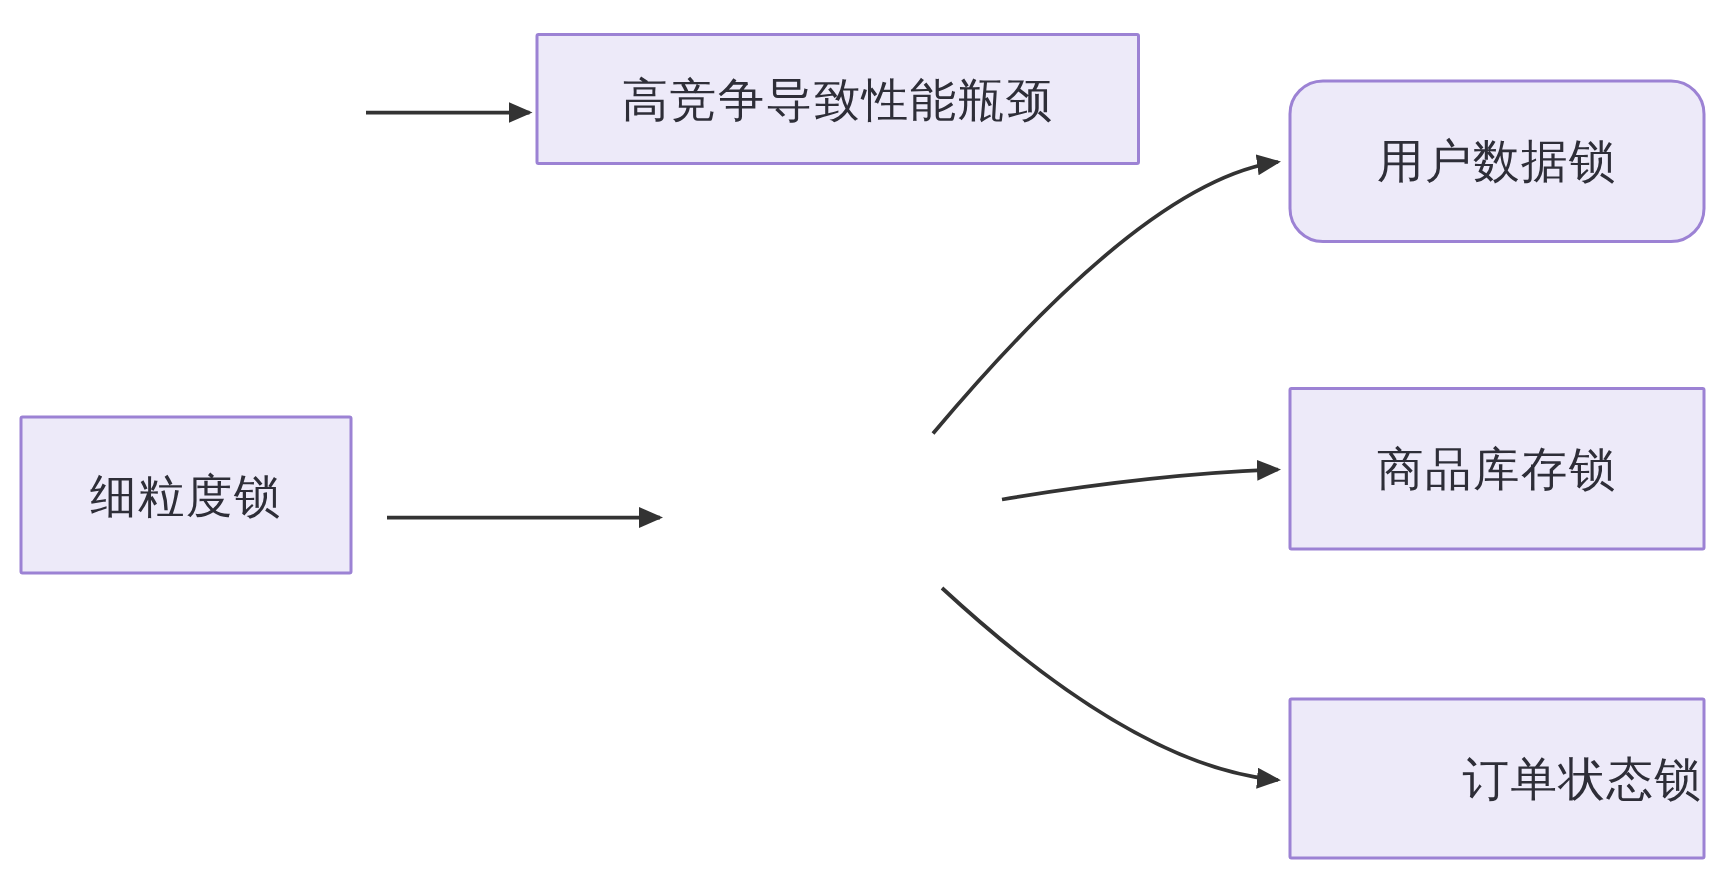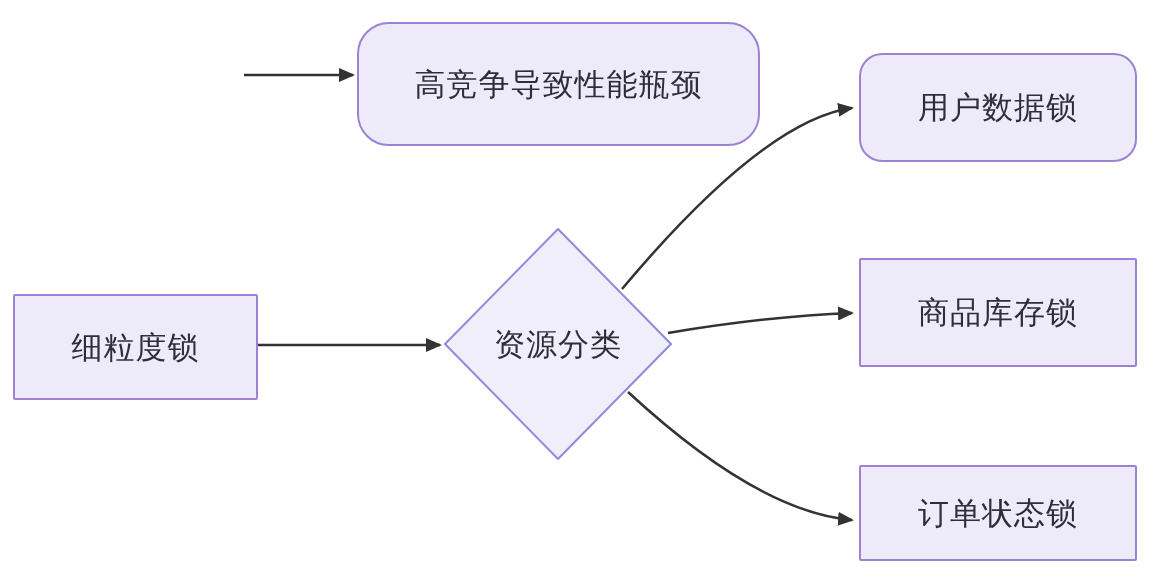--- a/index.html
+++ b/index.html
@@ -65,36 +65,28 @@
       <marker id="arrowhead" viewBox="0 0 16 14" refX="14" refY="7" markerWidth="16" markerHeight="14" markerUnits="userSpaceOnUse" orient="auto">
         <path id="arrowhead-path" d="M0,0 L16,7 L0,14 Z" fill="#333333"></path>
       </marker>
     </defs>
   <path d="M244,75 L353,75" fill="none" stroke="#333333" stroke-width="2.5" marker-end="url(#arrowhead)"></path>
       <path d="M258,345 L440,345" fill="none" stroke="#333333" stroke-width="2.5" marker-end="url(#arrowhead)"></path>
       <path d="M622,289 Q764,120 852,108" fill="none" stroke="#333333" stroke-width="2.5" marker-end="url(#arrowhead)"></path>
       <path d="M668,333 Q770,316 852,313" fill="none" stroke="#333333" stroke-width="2.5" marker-end="url(#arrowhead)"></path>
       <path d="M628,392 Q758,512 852,520" fill="none" stroke="#333333" stroke-width="2.5" marker-end="url(#arrowhead)"></path>
     </svg>
-    <div class="node-rect" style="left: 357px; top: 22px; width: 403px; height: 124px; border-radius: 32px;">
+    <div class="node-rect" style="left: 357px; top: 22px; width: 403px; height: 88px;">
       <span class="node-label">高竞争导致性能瓶颈</span>
     </div>
-    <div class="node-rect" style="left: 13px; top: 294px; width: 245px; height: 106px;">
+    <div class="node-rect" style="left: 13px; top: 277px; width: 222px; height: 106px;">
       <span class="node-label">细粒度锁</span>
-    </div>
-    <div class="node-diamond" style="left: 444px; top: 228px; width: 228px; height: 232px;">
-      <svg width="228" height="232">
-        <polygon points="114,1 227,116 114,231 1,116" fill="#F0EEFB" stroke="#8F8BDB" stroke-width="2"></polygon>
-      </svg>
-      <div class="diamond-label-wrap">
-        <span class="node-label">资源分类</span>
-      </div>
     </div>
     <div class="node-rect" style="left: 859px; top: 53px; width: 278px; height: 109px; border-radius: 23px;">
       <span class="node-label">用户数据锁</span>
     </div>
     <div class="node-rect" style="left: 859px; top: 258px; width: 278px; height: 109px;">
       <span class="node-label">商品库存锁</span>
     </div>
-    <div class="node-rect" style="left: 859px; top: 465px; width: 278px; height: 96px;">
+    <div class="node-rect" style="left: 859px; top: 465px; width: 278px; height: 108px; justify-content: flex-end;">
       <span class="node-label">订单状态锁</span>
     </div>
   </div>
 
 </body></html>

